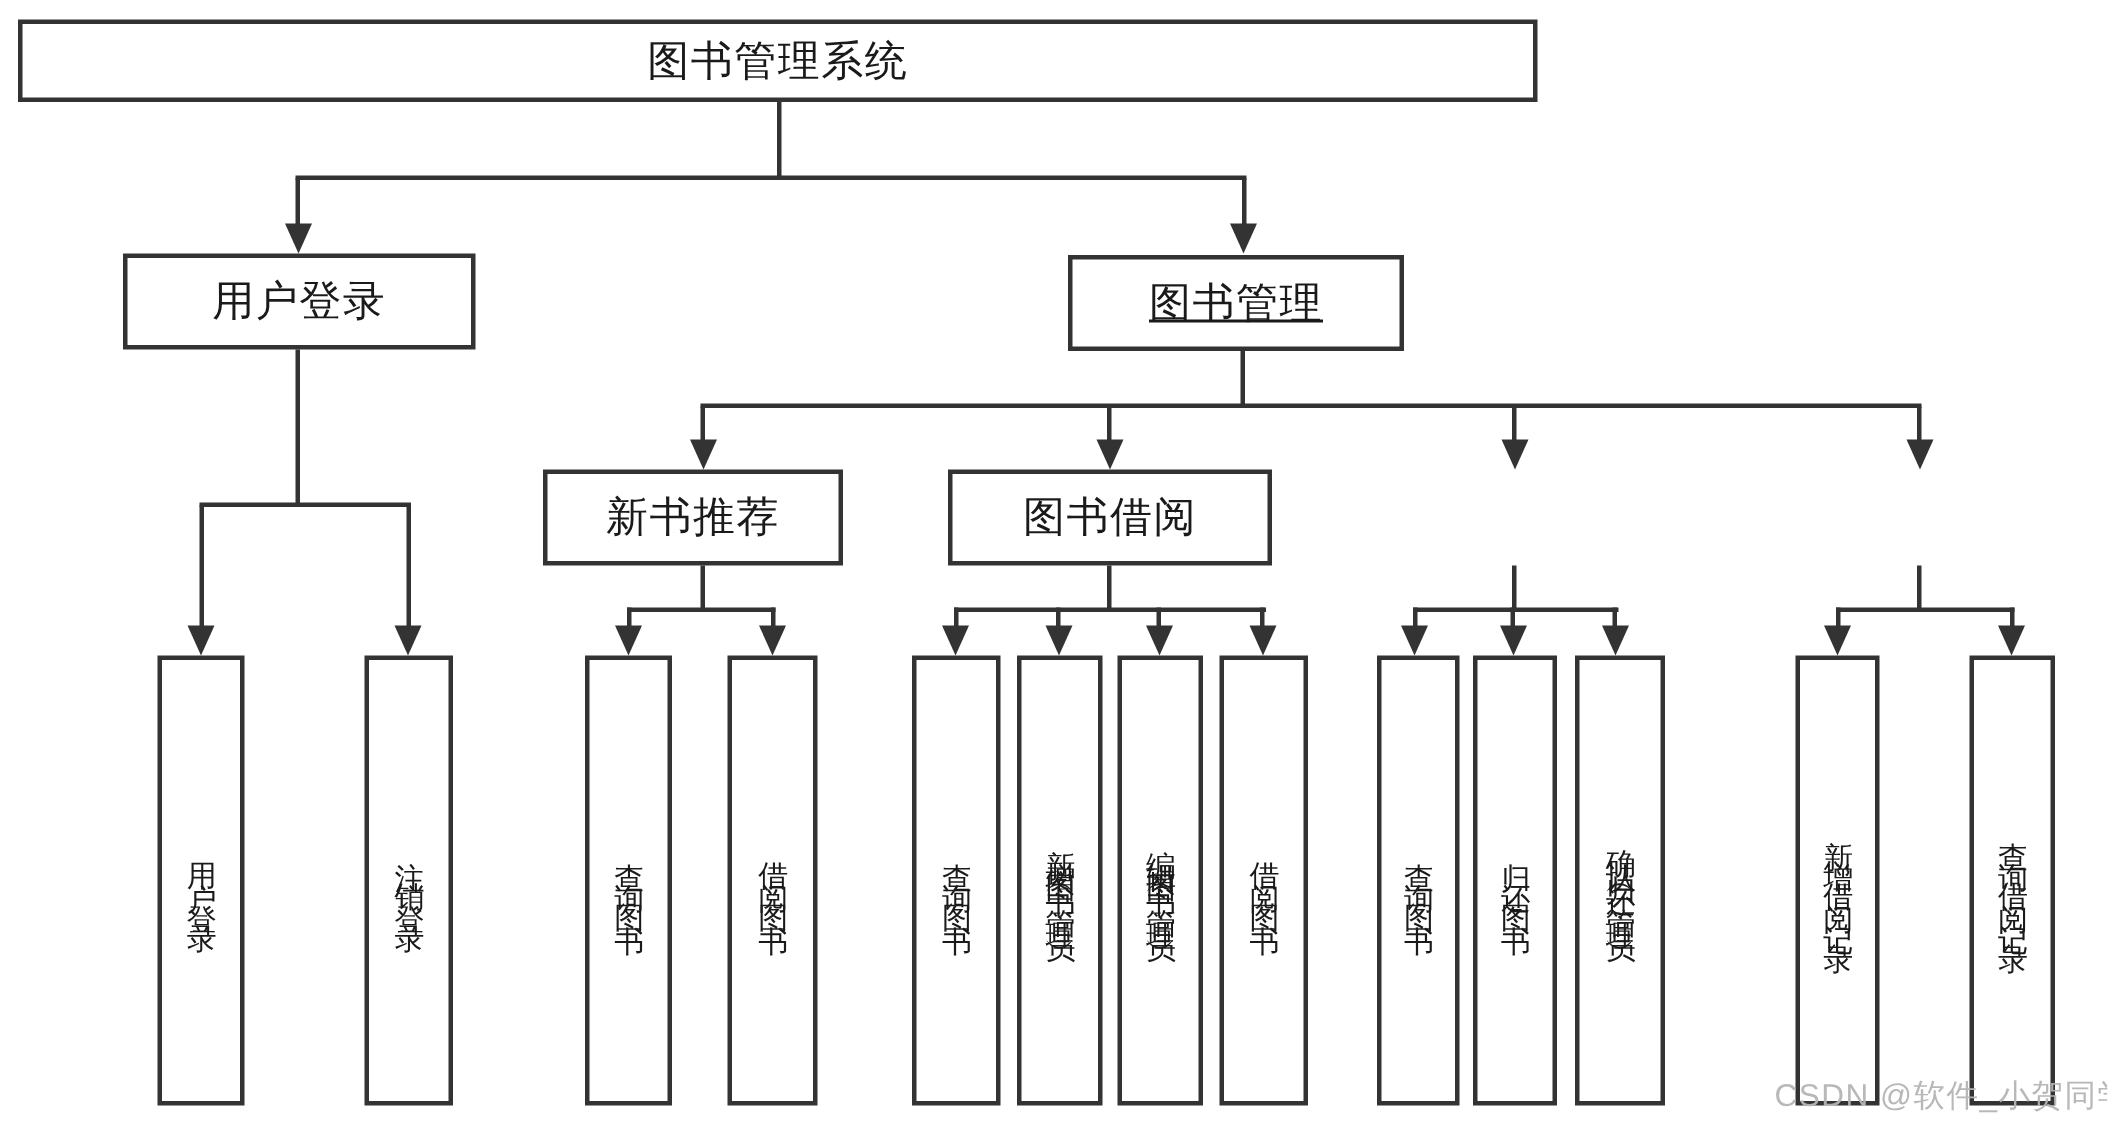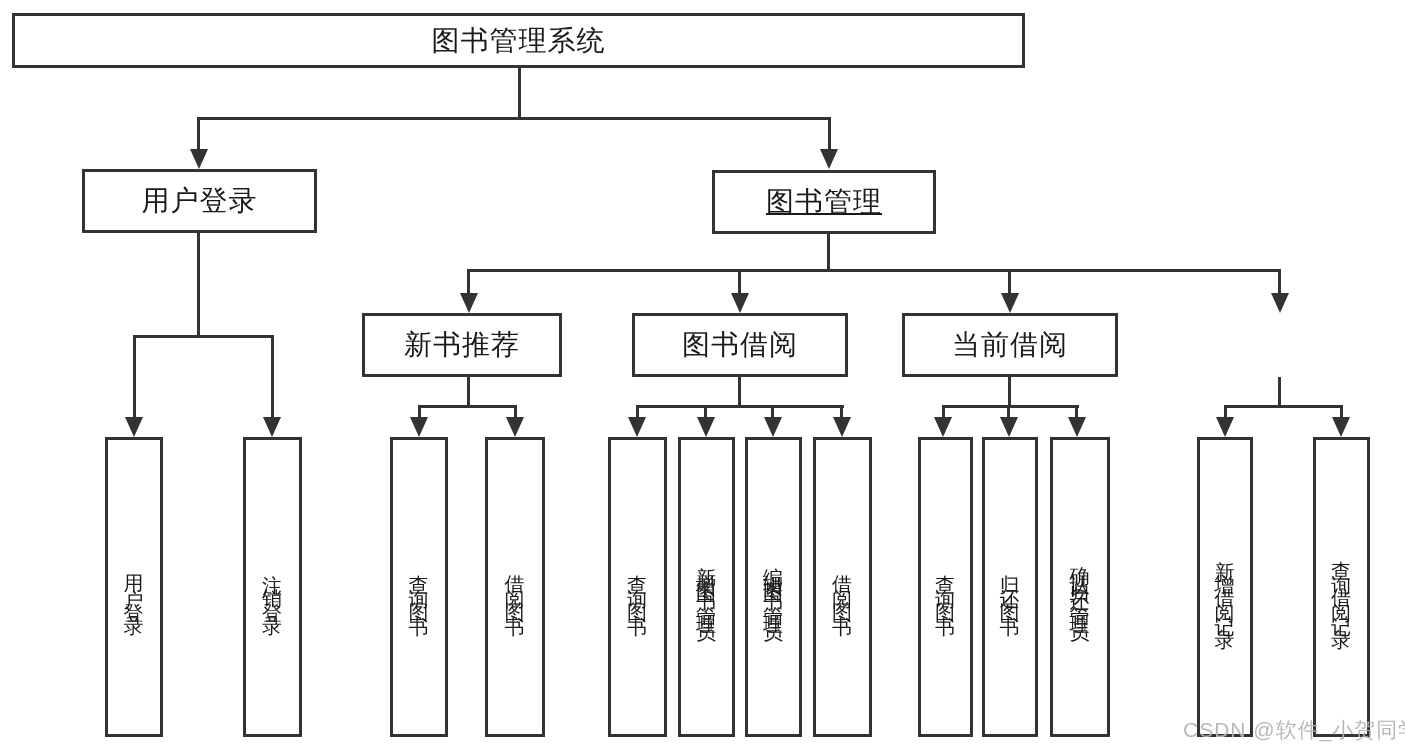--- a/index.html
+++ b/index.html
@@ -37,21 +37,20 @@
 
 <div class="canvas">
 
   <div class="node hnode" style="left:12px;top:13px;width:1013px;height:55px;">图书管理系统</div>
 
   <div class="node hnode" style="left:82px;top:169px;width:235px;height:64px;">用户登录</div>
   <div class="node hnode" style="left:712px;top:170px;width:224px;height:64px;text-decoration:underline;">图书管理</div>
 
   <div class="node hnode" style="left:362px;top:313px;width:200px;height:64px;">新书推荐</div>
   <div class="node hnode" style="left:632px;top:313px;width:216px;height:64px;">图书借阅</div>
-  <div class="node hnode" style="left:902px;top:313px;width:216px;height:64px;">当前借阅</div>
 
   <div class="node leaf" style="left:105px;top:437px;width:58px;height:300px;">用户登录</div>
   <div class="node leaf" style="left:243px;top:437px;width:59px;height:300px;">注销登录</div>
 
   <div class="node leaf" style="left:390px;top:437px;width:58px;height:300px;">查询图书</div>
   <div class="node leaf" style="left:485px;top:437px;width:60px;height:300px;">借阅图书</div>
 
   <div class="node leaf" style="left:608px;top:437px;width:59px;height:300px;">查询图书</div>
   <div class="node leaf dense" style="left:678px;top:437px;width:57px;height:300px;">新增图书（管理员）</div>
   <div class="node leaf dense" style="left:745px;top:437px;width:57px;height:300px;">编辑图书（管理员）</div>

